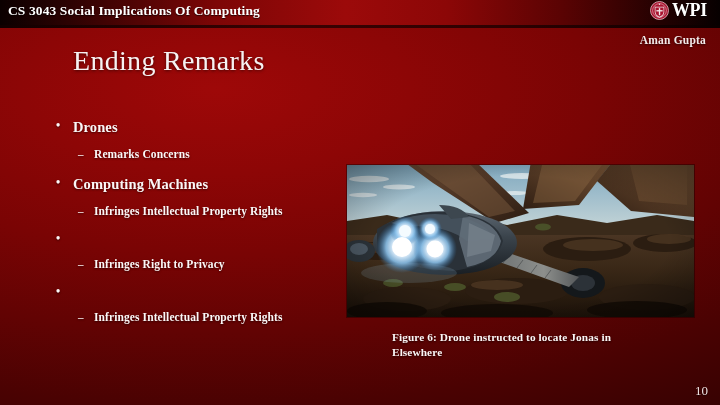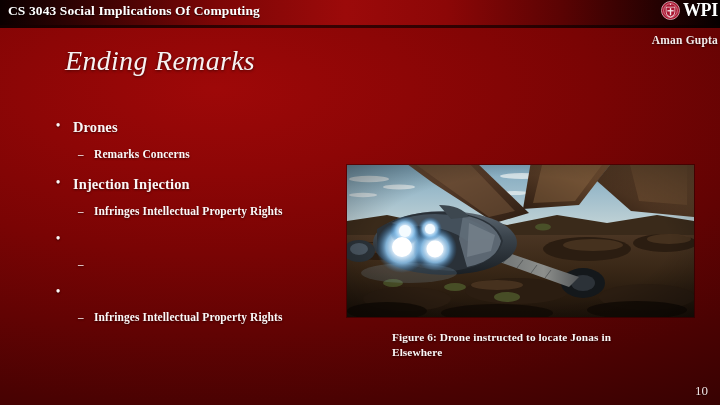--- a/index.html
+++ b/index.html
@@ -37,45 +37,44 @@
     content:""; position:absolute; left:0; bottom:-3px; width:720px; height:3px;
     background:linear-gradient(to right,#120000 0%,#3a0202 40%,#2e0101 70%,#0a0000 100%);
   }
   #course-title {
     position:absolute; left:8px; top:3px;
     font-size:13.5px; font-weight:bold; color:#ffffff;
     letter-spacing:.1px; white-space:nowrap;
     text-shadow:0 1px 1px rgba(0,0,0,.75);
   }
   #wpi-logo {
-    position:absolute; right:2px; top:1px;
+    position:absolute; right:13px; top:1px;
     display:flex; align-items:center; gap:3px;
   }
   #wpi-seal { width:19px; height:19px; display:block; }
   #wpi-word {
     font-size:18px; font-weight:bold; color:#ffffff;
     letter-spacing:-.3px; line-height:19px;
     text-shadow:0 1px 1px rgba(0,0,0,.6);
   }
 
   
   #author {
-    position:absolute; right:2px; top:34px;
+    position:absolute; right:14px; top:34px;
     font-size:11.5px; font-weight:bold; color:#f2eaea;
     letter-spacing:.2px;
     text-shadow:0 1px 2px rgba(0,0,0,.6);
   }
 
   
   #slide-title {
-    position:absolute; left:65px; top:45px;
+    position:absolute; left:73px; top:45px;
     font-size:28px; color:#f7f2f2; font-weight:normal;
     letter-spacing:.3px;
     text-shadow:0 1px 3px rgba(0,0,0,.55);
-    font-style:italic;
   }
 
   
   #bullets {
     position:absolute; left:56px; top:118px; width:300px;
   }
   .b1, .b2 { display:flex; align-items:flex-start; color:#fbf7f7; }
   .b1 {
     font-size:14.5px; font-weight:bold;
     margin-top:13px; letter-spacing:.1px;
@@ -145,34 +144,35 @@
       <span class="btext">Drones</span>
     </div>
 
     <div class="b2">
       <span class="mark2">–</span>
       <span class="btext">Remarks Concerns</span>
     </div>
 
     <div class="b1">
       <span class="mark1">•</span>
-      <span class="btext">Injection Injection</span>
+      <span class="btext">Computing Machines</span>
     </div>
 
     <div class="b2">
       <span class="mark2">–</span>
       <span class="btext">Infringes Intellectual Property Rights</span>
     </div>
 
     <div class="b1">
       <span class="mark1">•</span>
     </div>
 
     <div class="b2">
       <span class="mark2">–</span>
+      <span class="btext">Infringes Right to Privacy</span>
     </div>
 
     <div class="b1">
       <span class="mark1">•</span>
     </div>
 
     <div class="b2">
       <span class="mark2">–</span>
       <span class="btext">Infringes Intellectual Property Rights</span>
     </div>

